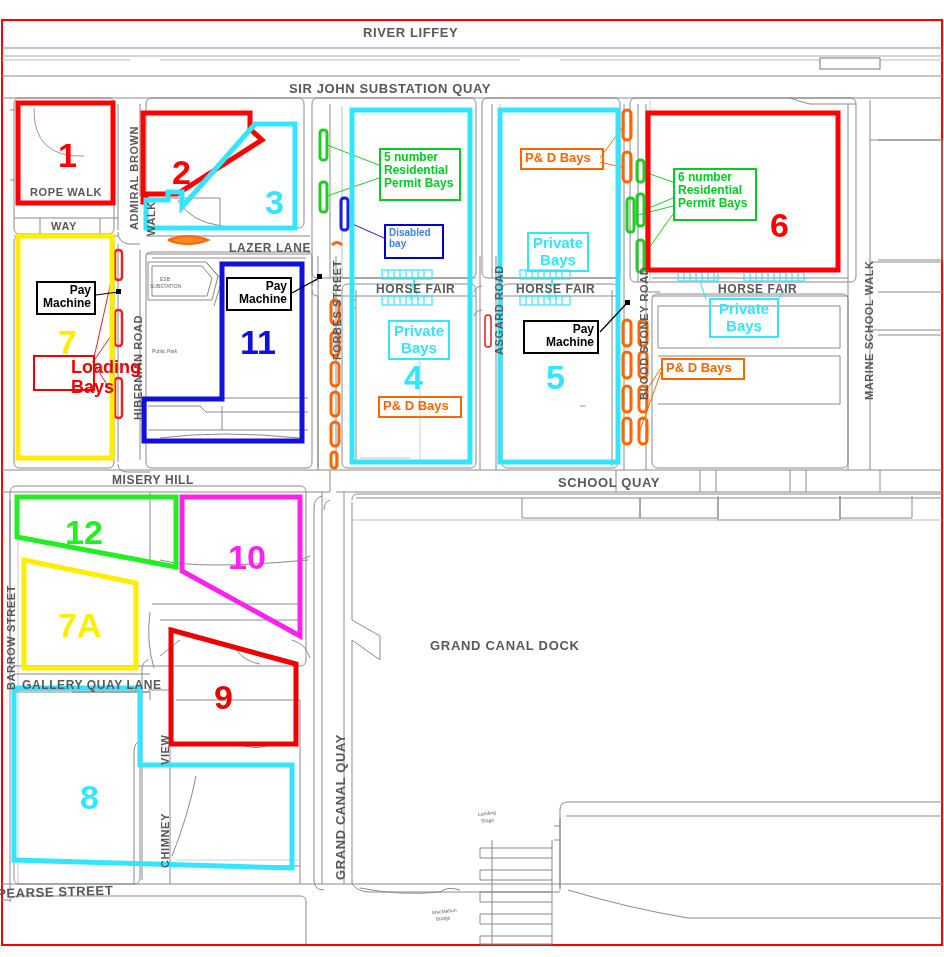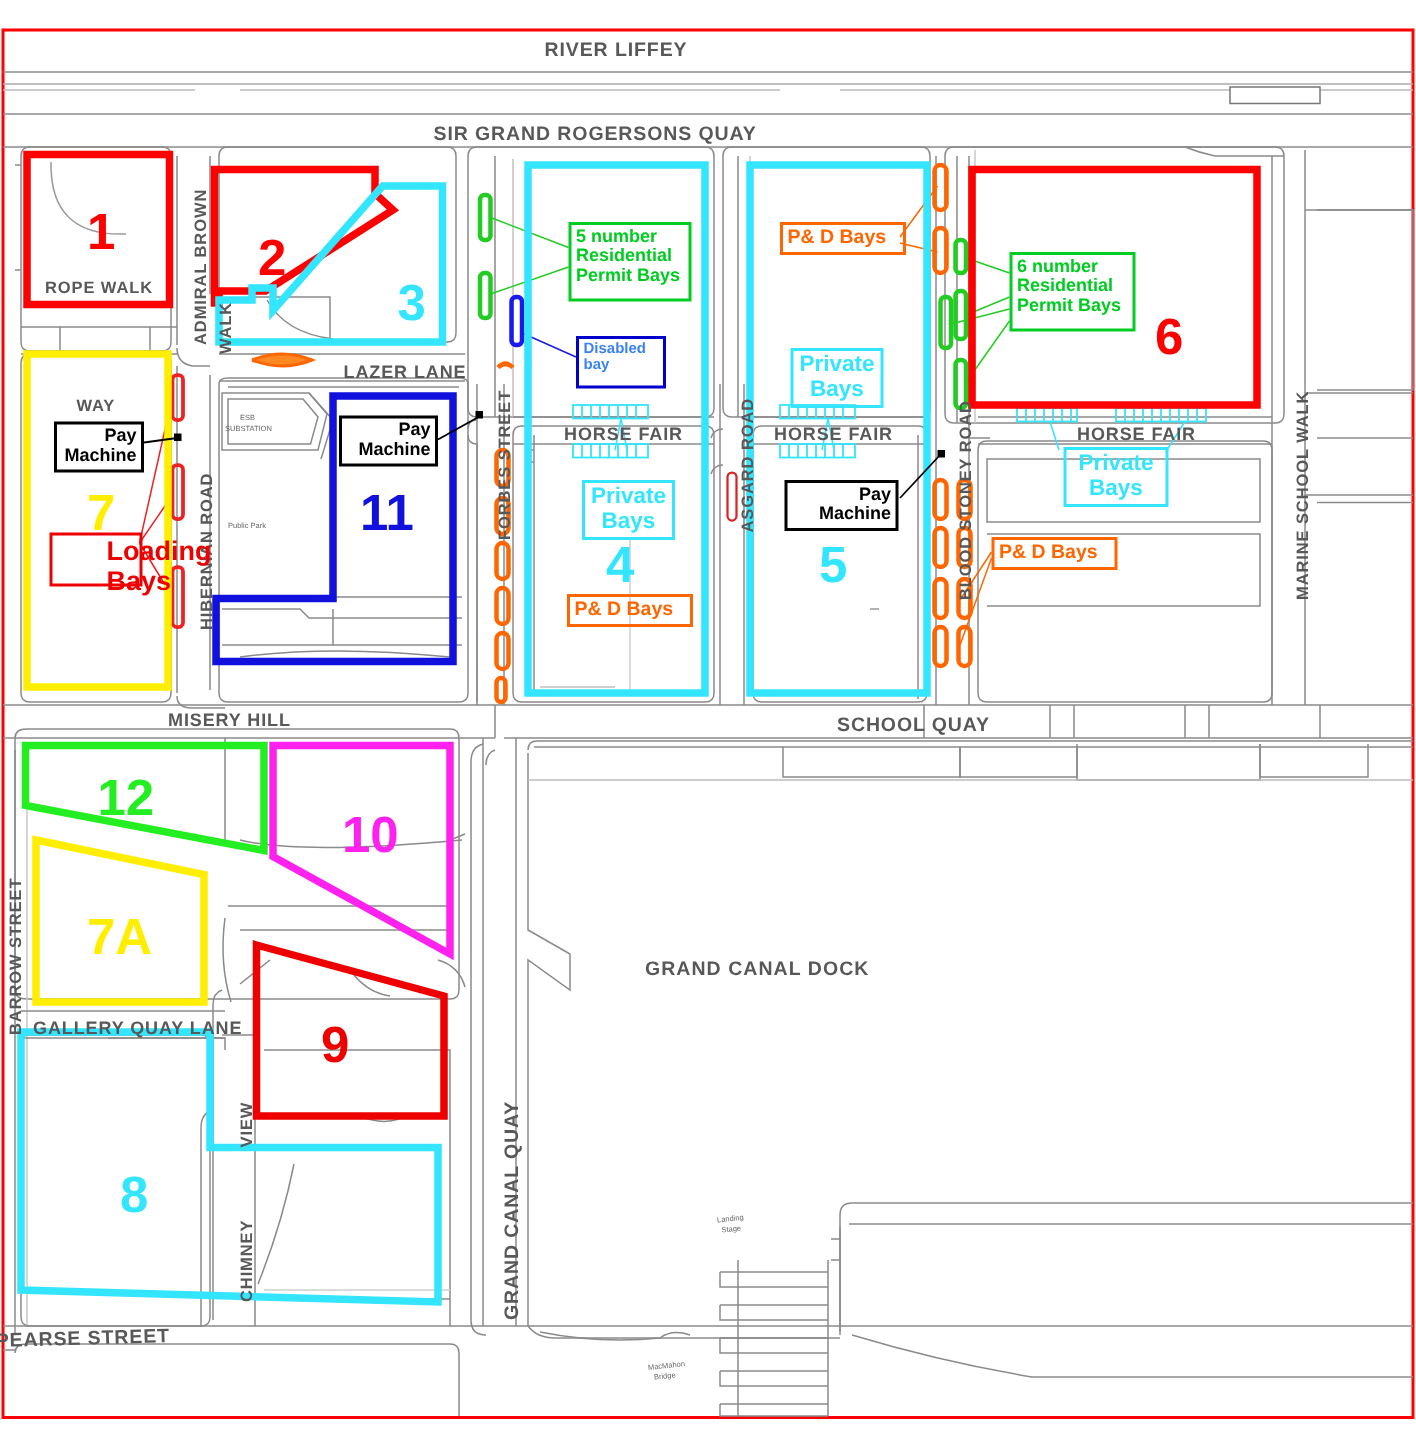--- a/index.html
+++ b/index.html
@@ -384,23 +384,23 @@
   <div class="zone-num" style="left:770px;top:208px;color:#ff0000;font-size:34px;">6</div>
   <div class="zone-num" style="left:58px;top:325px;color:#ffee00;font-size:34px;">7</div>
   <div class="zone-num" style="left:240px;top:325px;color:#1111dd;font-size:34px;">11</div>
   <div class="zone-num" style="left:65px;top:515px;color:#22ee22;font-size:34px;">12</div>
   <div class="zone-num" style="left:228px;top:540px;color:#ff22ee;font-size:34px;">10</div>
   <div class="zone-num" style="left:58px;top:608px;color:#ffee00;font-size:34px;">7A</div>
   <div class="zone-num" style="left:214px;top:680px;color:#ee0000;font-size:34px;">9</div>
   <div class="zone-num" style="left:80px;top:780px;color:#33e5ff;font-size:34px;">8</div>
 
   <div class="street-label street-h" style="left:363px;top:26px;">RIVER LIFFEY</div>
-  <div class="street-label street-h" style="left:289px;top:82px;">SIR GRAND ROGERSONS QUAY</div>
+  <div class="street-label street-h" style="left:289px;top:82px;">SIR JOHN SUBSTATION QUAY</div>
   <div class="street-label street-h" style="left:30px;top:187px;font-size:11px;">ROPE WALK</div>
-  <div class="street-label street-h" style="left:51px;top:221px;font-size:11px;margin-top:45px;">WAY</div>
+  <div class="street-label street-h" style="left:51px;top:221px;font-size:11px;">WAY</div>
   <div class="street-label street-h" style="left:189px;top:242px;font-size:12px;margin-left:40px;">LAZER LANE</div>
   <div class="street-label street-h" style="left:376px;top:283px;font-size:12px;">HORSE FAIR</div>
   <div class="street-label street-h" style="left:516px;top:283px;font-size:12px;">HORSE FAIR</div>
   <div class="street-label street-h" style="left:718px;top:283px;font-size:12px;">HORSE FAIR</div>
   <div class="street-label street-h" style="left:112px;top:474px;font-size:12px;">MISERY HILL</div>
   <div class="street-label street-h" style="left:558px;top:476px;">SCHOOL QUAY</div>
   <div class="street-label street-h" style="left:22px;top:679px;font-size:12px;">GALLERY QUAY LANE</div>
   <div class="street-label street-h" style="left:-3px;top:887px;transform:rotate(-1.6deg);transform-origin:0 0;">PEARSE STREET</div>
 
   <div class="street-label street-v" style="left:129px;top:230px;transform:rotate(-90deg);font-size:11px;">ADMIRAL BROWN</div>

